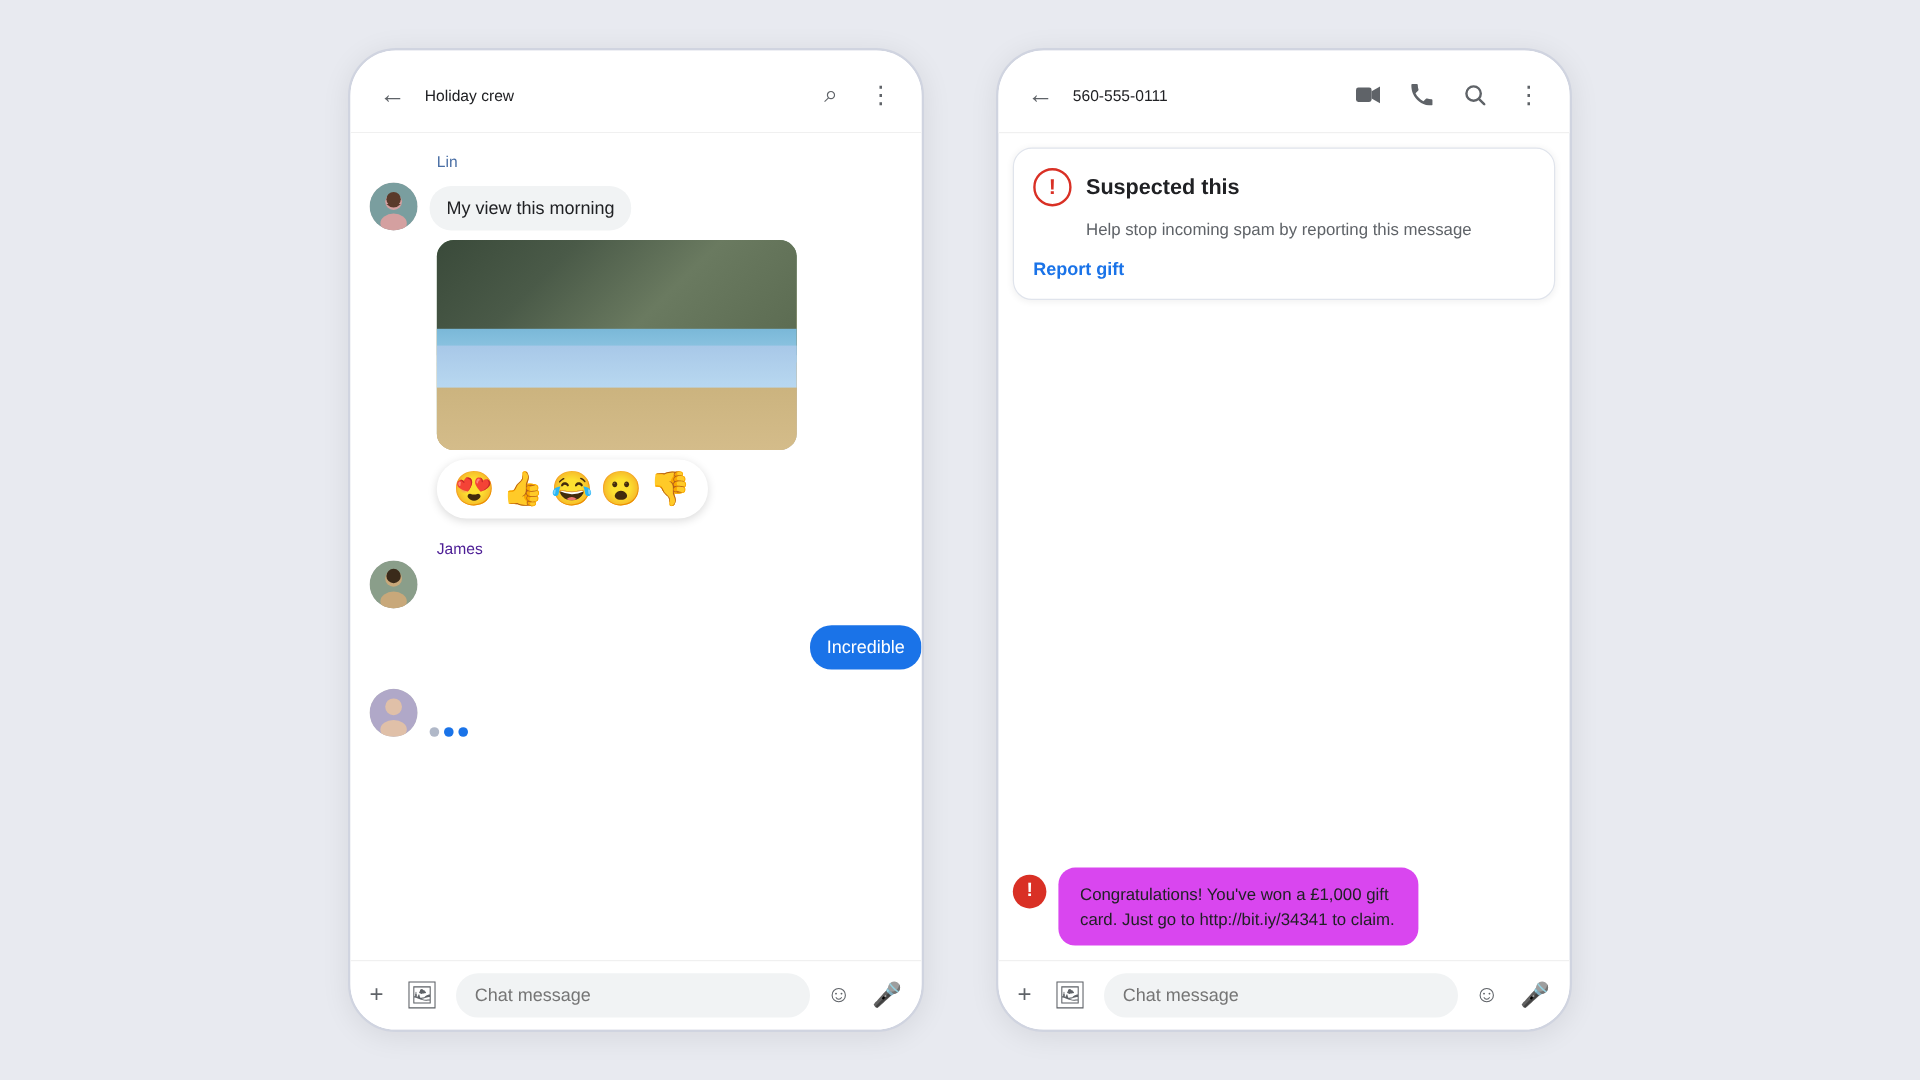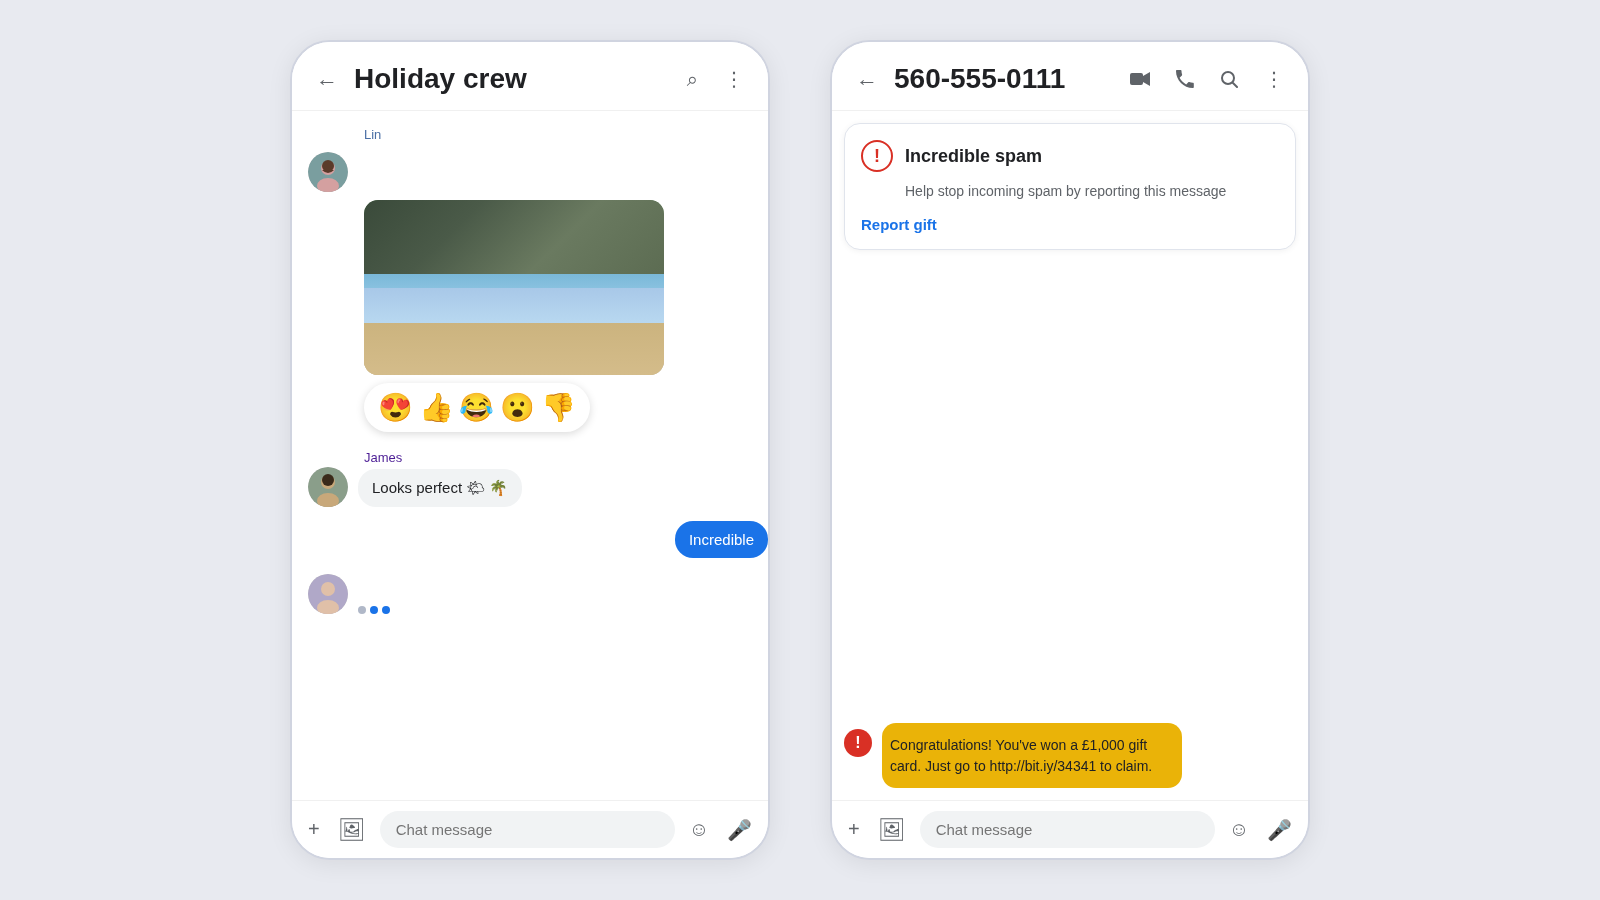--- a/index.html
+++ b/index.html
@@ -32,22 +32,22 @@
       display: flex;
       align-items: center;
       padding: 20px 20px 14px 20px;
       background: #ffffff;
       border-bottom: 1px solid #f0f0f0;
       gap: 12px;
     }
 
     .phone-header .title {
       flex: 1;
-      font-size: 28px;
-      font-weight: 700;
+      font-size: 13px;
+      font-weight: 400;
       color: #202124;
     }
 
     .phone-header .icons {
       display: flex;
       gap: 18px;
       align-items: center;
     }
 
     .icon-btn {
@@ -307,23 +307,23 @@
       align-items: center;
       justify-content: center;
       color: #fff;
       font-size: 16px;
       font-weight: bold;
       flex-shrink: 0;
       margin-top: 6px;
     }
 
     .spam-bubble {
-      background: #eab308;
+      background: #d946ef;
       border-radius: 14px;
-      padding: 12px 8px;
+      padding: 12px 18px;
       font-size: 14px;
       color: #202124;
       max-width: 300px;
       line-height: 1.45;
     }
 
     .right-chat-area {
       flex: 1;
       display: flex;
       flex-direction: column;
@@ -352,20 +352,21 @@
     <div class="msg-row">
       <div class="avatar">
         <svg viewBox="0 0 40 40">
           <circle cx="20" cy="20" r="20" fill="#7a9e9f"></circle>
           <circle cx="20" cy="16" r="7" fill="#d4a0a0"></circle>
           <ellipse cx="20" cy="34" rx="11" ry="8" fill="#d4a0a0"></ellipse>
           <circle cx="20" cy="14" r="6" fill="#5a3a2a"></circle>
           <path d="M14 18 Q20 24 26 18" fill="#5a3a2a"></path>
         </svg>
       </div>
+      <div class="bubble">My view this morning</div>
     </div>
 
     <div class="beach-img">
       <div class="rocks"></div>
       <div class="water"></div>
       <div class="sand"></div>
     </div>
 
     <div class="emoji-reaction-bar">
       <span>😍</span>
@@ -379,21 +380,20 @@
       <div class="sender-name green">James</div>
       <div class="msg-row">
         <div class="avatar">
           <svg viewBox="0 0 40 40">
             <circle cx="20" cy="20" r="20" fill="#8a9e8a"></circle>
             <circle cx="20" cy="15" r="7" fill="#c8a87a"></circle>
             <ellipse cx="20" cy="34" rx="11" ry="8" fill="#c8a87a"></ellipse>
             <circle cx="20" cy="13" r="6" fill="#3a2a1a"></circle>
           </svg>
         </div>
-        <div class="bubble">Looks perfect 🌤 🌴</div>
       </div>
     </div>
 
     <div class="msg-row right" style="margin-top:6px;">
       <div class="bubble blue">Incredible</div>
     </div>
 
     <div class="msg-row" style="margin-top:8px;">
       <div class="avatar">
         <svg viewBox="0 0 40 40">
@@ -442,21 +442,21 @@
           <line x1="13" y1="13" x2="17" y2="17" stroke="#5f6368" stroke-width="2" stroke-linecap="round"></line>
         </svg>
       </button>
       <button class="icon-btn">⋮</button>
     </div>
   </div>
 
   <div class="spam-banner">
     <div class="spam-banner-header">
       <div class="spam-icon">!</div>
-      <span class="spam-title">Incredible spam</span>
+      <span class="spam-title">Suspected this</span>
     </div>
     <div class="spam-desc">Help stop incoming spam by reporting this message</div>
     <button class="report-btn">Report gift</button>
   </div>
 
   <div class="right-chat-area">
 
     <div class="spam-msg-row">
       <div class="spam-indicator">!</div>
       <div class="spam-bubble">Congratulations! You've won a £1,000 gift card. Just go to http://bit.iy/34341 to claim.</div>

